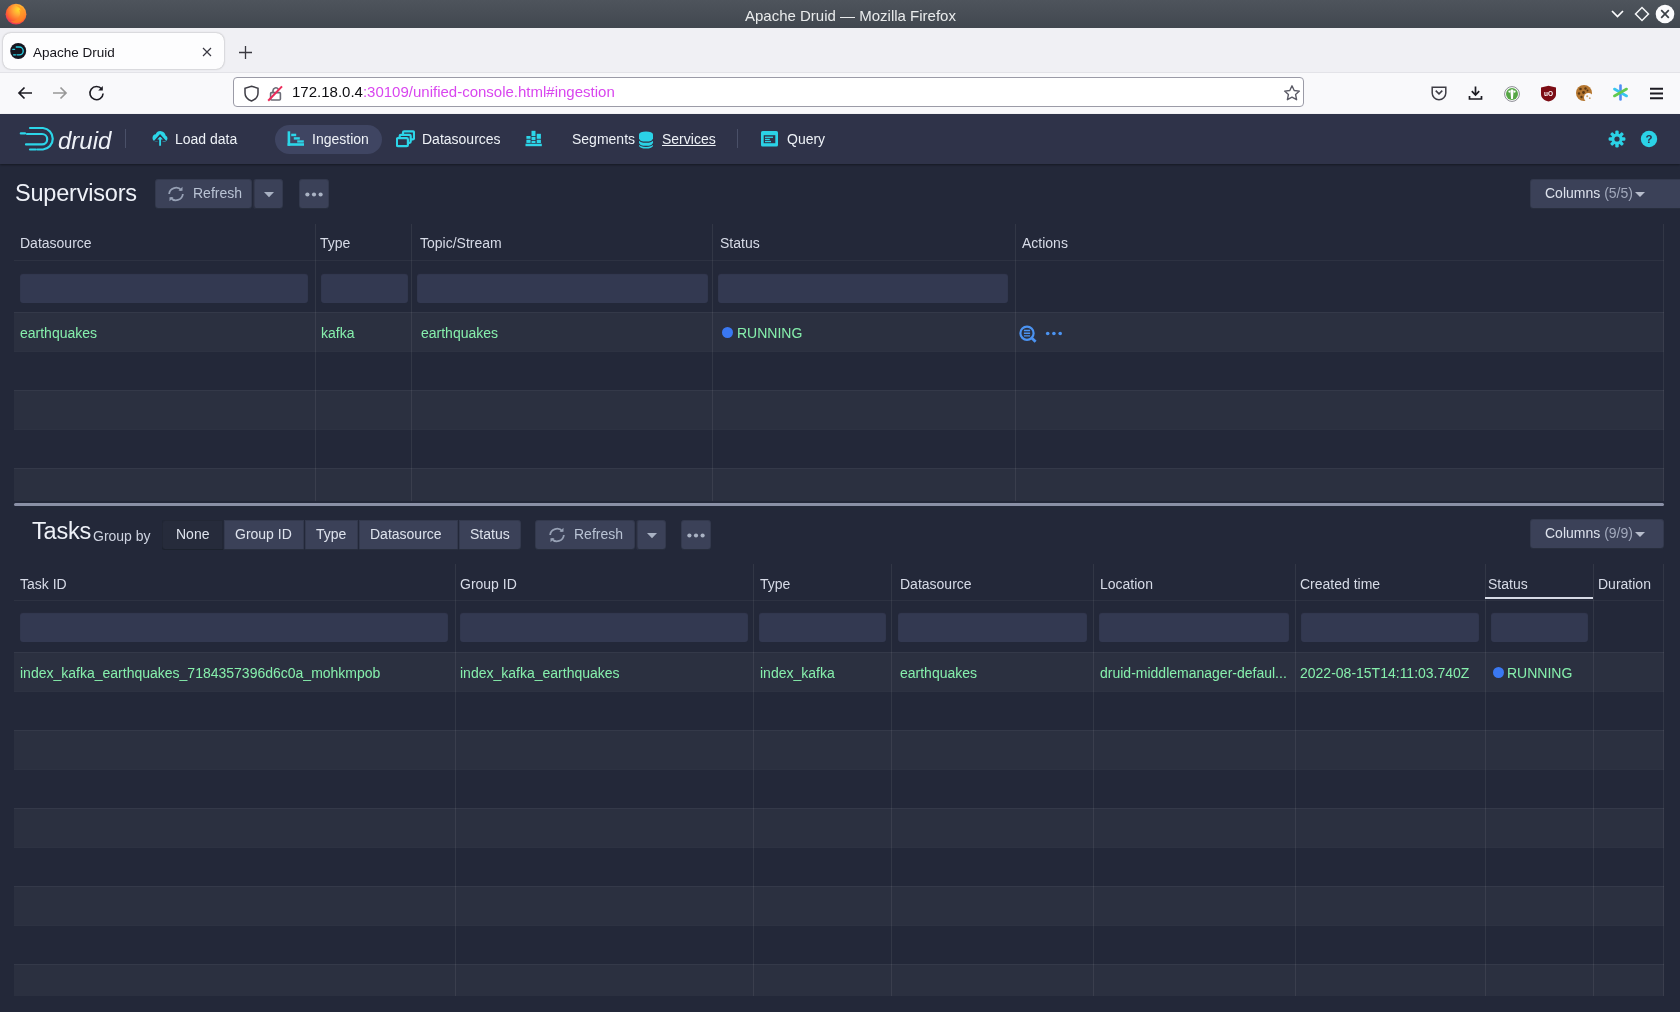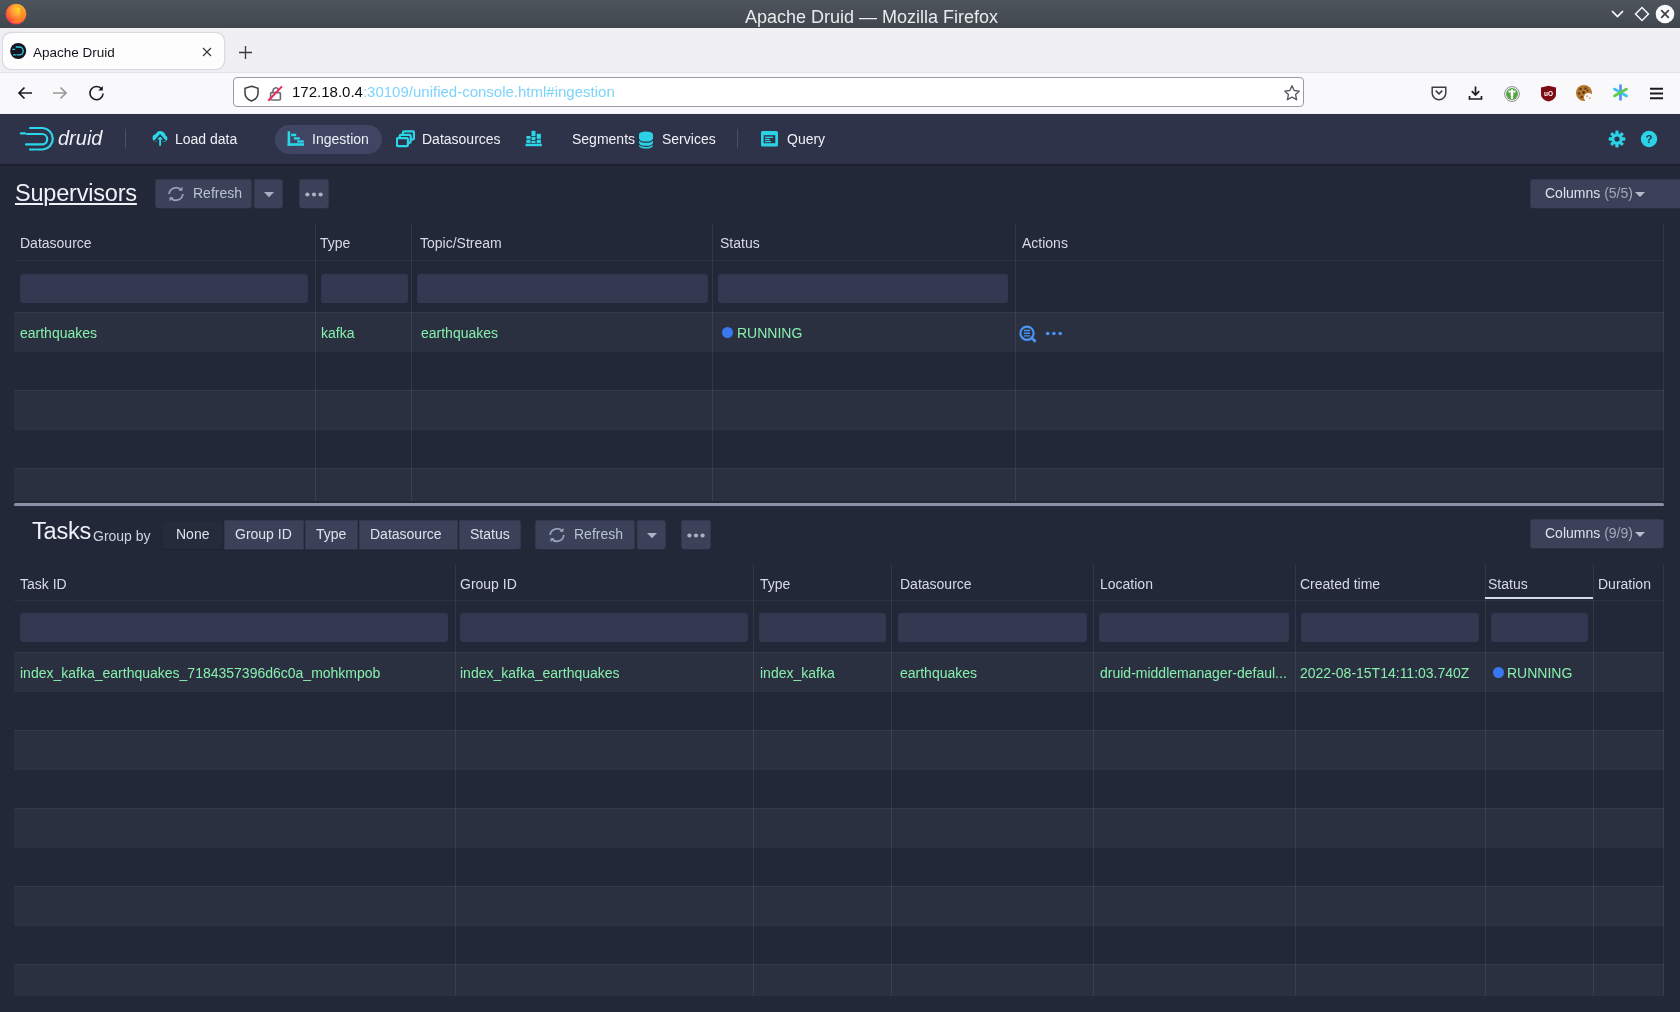--- a/index.html
+++ b/index.html
@@ -3,30 +3,30 @@
 <meta charset="utf-8">
 <style>
   * { margin:0; padding:0; box-sizing:border-box; }
   html,body { width:1680px; height:1012px; overflow:hidden; }
   body { font-family:"Liberation Sans", sans-serif; position:relative; background:#232839; }
   .abs { position:absolute; }
 
   
   #titlebar { left:0; top:0; width:1680px; height:28px;
     background:linear-gradient(#4e545c,#41474f); color:#fcfcfe; }
-  #titletext { left:745px; top:6.5px; font-size:18px; color:#e9ebec; }
+  #titletext { left:745px; top:6.5px; font-size:15px; color:#e9ebec; }
   #tabbar { left:0; top:28px; width:1680px; height:44px; background:#f0f0f4; }
   #tab { left:3px; top:33px; width:221px; height:36px; background:#fdfdfe; border-radius:8px;
     box-shadow:0 0 2px rgba(0,0,0,0.35); }
   #tabtitle { left:33px; top:10px; font-size:13.5px; color:#15141a; }
   #toolbar { left:0; top:72px; width:1680px; height:42px; background:#f9f9fb; border-top:1px solid #e3e3e8; }
   #urlbar { left:233px; top:77px; width:1071px; height:30px; background:#ffffff;
     border:1px solid #9b9ba7; border-radius:4px; }
   #urltext { left:292px; top:83px; font-size:15px; color:#0e0e11; }
-  #urltext .dim { color:#7dd3fc; }
+  #urltext .dim { color:#d946ef; }
 
   
   #dheader { left:0; top:114px; width:1680px; height:50px; background:#2f3349;
     box-shadow:0 1px 2px rgba(0,0,0,0.4); }
   .navtext { font-size:14px; color:#eef2f7; }
   #ingpill { left:275px; top:125px; width:107px; height:29px; background:#3f4562; border-radius:14.5px; }
   .vsep { width:1px; height:26px; background:#4a5068; top:13px; }
 
   .h2 { font-size:23.5px; line-height:1; color:#eef1f8; letter-spacing:-0.2px; }
   .btn { position:absolute; background:#3b4158; border-radius:3px; color:#dde2ec; font-size:14px; box-shadow:inset 0 0 0 1px rgba(16,22,26,0.18), inset 0 -1px 0 rgba(16,22,26,0.3); }
@@ -153,21 +153,21 @@
 
 <div class="abs" id="dheader"></div>
 <svg class="abs" style="left:18px; top:124px;" width="38" height="30" viewBox="0 0 38 30">
   <g fill="none" stroke="#2cd6e9" stroke-width="2.2" stroke-linecap="round">
     <path d="M12 4 H25 A 10.8 10.8 0 0 1 25 25.5 H19.3"></path>
     <path d="M9 10 H24 A 5.2 5.2 0 0 1 24 20.4 H8"></path>
     <path d="M2.8 9.4 H7"></path>
     <path d="M12 25.5 H17.7"></path>
   </g>
 </svg>
-<div class="abs" style="left:58px; top:127px; font-size:20px; font-style:italic; color:#eef1f7;">druid</div>
+<div class="abs" style="left:58px; top:127px; font-size:24px; font-style:italic; color:#eef1f7;">druid</div>
 <div class="abs vsep" style="left:125px; top:129px; height:19px;"></div>
 <svg class="abs" style="left:151px; top:130px;" width="18" height="18" viewBox="0 0 18 18">
   <path d="M4 11.2 A 3.6 3.6 0 0 1 4.7 4.2 A 5.2 5.2 0 0 1 14.6 5.6 A 3.1 3.1 0 0 1 14.4 11.4 Z" fill="#2cd6e9"></path>
   <path d="M9.1 5.2 L13.6 10.2 H10.8 V16.4 H7.4 V10.2 H4.6 Z" fill="#2cd6e9" stroke="#2f3349" stroke-width="1.5"></path>
 </svg>
 <div class="abs navtext" style="left:175px; top:131px;">Load data</div>
 <div class="abs" id="ingpill"></div>
 <svg class="abs" style="left:287px; top:131px;" width="18" height="16" viewBox="0 0 18 16">
   <g fill="#2cd6e9">
     <rect x="0.6" y="0.3" width="2.6" height="14.5"></rect>
@@ -199,21 +199,21 @@
   </g>
 </svg>
 <div class="abs navtext" style="left:572px; top:131px;">Segments</div>
 <svg class="abs" style="left:638px; top:131px;" width="16" height="18" viewBox="0 0 16 18">
   <g fill="#2bd2e6">
     <ellipse cx="8" cy="3.4" rx="7" ry="3"></ellipse>
     <path d="M1 3.4 H15 V14.6 A 7 3 0 0 1 1 14.6 Z"></path>
   </g>
   <path d="M1 8.2 a 7 3 0 0 0 14 0 M1 12.4 a 7 3 0 0 0 14 0" fill="none" stroke="#2f3349" stroke-width="1.3"></path>
 </svg>
-<div class="abs navtext" style="left:662px; top:131px;">Services</div>
+<div class="abs navtext" style="left:662px; top:131px;text-decoration:underline;">Services</div>
 <div class="abs vsep" style="left:737px; top:129px; height:19px;"></div>
 <svg class="abs" style="left:760px; top:130px;" width="19" height="18" viewBox="0 0 19 18">
   <rect x="1" y="0.9" width="17" height="15.7" rx="1.6" fill="#2bd2e6"></rect>
   <rect x="3.7" y="5.2" width="11.6" height="8" fill="#2f3349"></rect>
   <rect x="5" y="6.6" width="8" height="1.3" fill="#2bd2e6"></rect>
   <rect x="5" y="8.8" width="4.8" height="1.3" fill="#2bd2e6"></rect>
   <rect x="5" y="10.9" width="6" height="1.3" fill="#2bd2e6"></rect>
 </svg>
 <div class="abs navtext" style="left:787px; top:131px;">Query</div>
 <svg class="abs" style="left:1608px; top:130px;" width="18" height="18" viewBox="0 0 18 18">
@@ -224,21 +224,21 @@
     <rect x="7.3" y="0.6" width="3.4" height="16.8" rx="1.2" transform="rotate(135 9 9)"></rect>
     <circle cx="9" cy="9" r="5.6"></circle>
   </g>
   <circle cx="9" cy="9" r="2.6" fill="#2f3349"></circle>
 </svg>
 <svg class="abs" style="left:1640px; top:130px;" width="18" height="18" viewBox="0 0 18 18">
   <circle cx="9" cy="9" r="8.2" fill="#2bd2e6"></circle>
   <text x="9" y="13.2" font-size="11.5" font-weight="bold" fill="#2f3349" text-anchor="middle" font-family="Liberation Sans, sans-serif">?</text>
 </svg>
 
-<div class="abs h2" style="left:15px; top:182px;text-decoration:underline;">Supervisors</div>
+<div class="abs h2" style="left:15px; top:182px;">Supervisors</div>
 
 <div class="btn" style="left:155px; top:179px; width:97px; height:30px;">
   <svg style="position:absolute; left:12px; top:6px;" width="18" height="18" viewBox="0 0 16 16">
     <path d="M14.1 8 a6.1 6.1 0 0 1 -10.9 3.2 M1.9 8 a6.1 6.1 0 0 1 10.9 -3.2" fill="none" stroke="#97a1b5" stroke-width="1.6"></path>
     <path d="M13.8 1.6 v3.6 h-3.6 z" fill="#97a1b5"></path>
     <path d="M2.2 14.4 v-3.6 h3.6 z" fill="#97a1b5"></path>
   </svg>
   <span class="lbl" style="left:38px; top:6px; color:#b9c3d4;">Refresh</span>
 </div>
 <div class="btn" style="left:253px; top:179px; width:30px; height:30px; border-left:1px solid #2a2e3f;">

